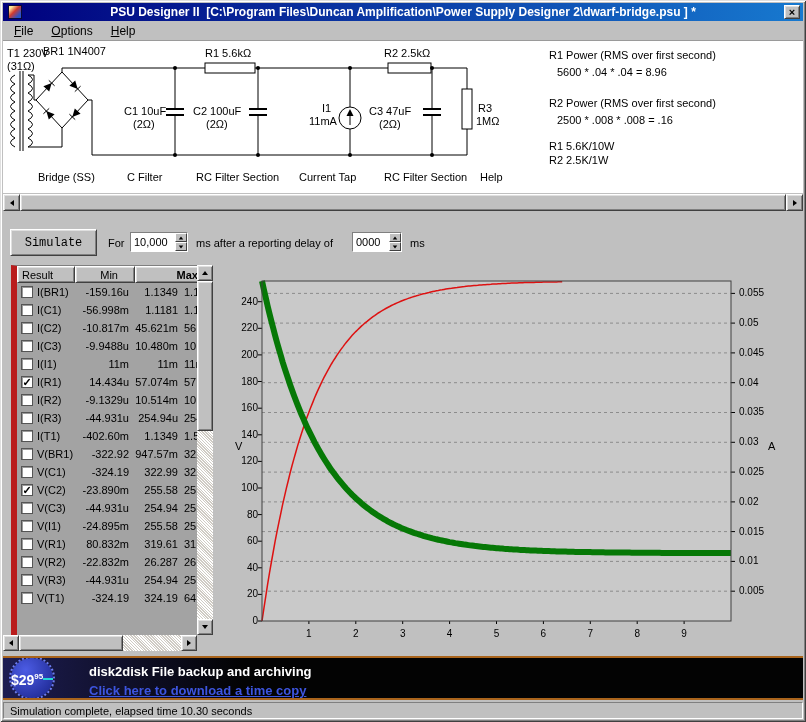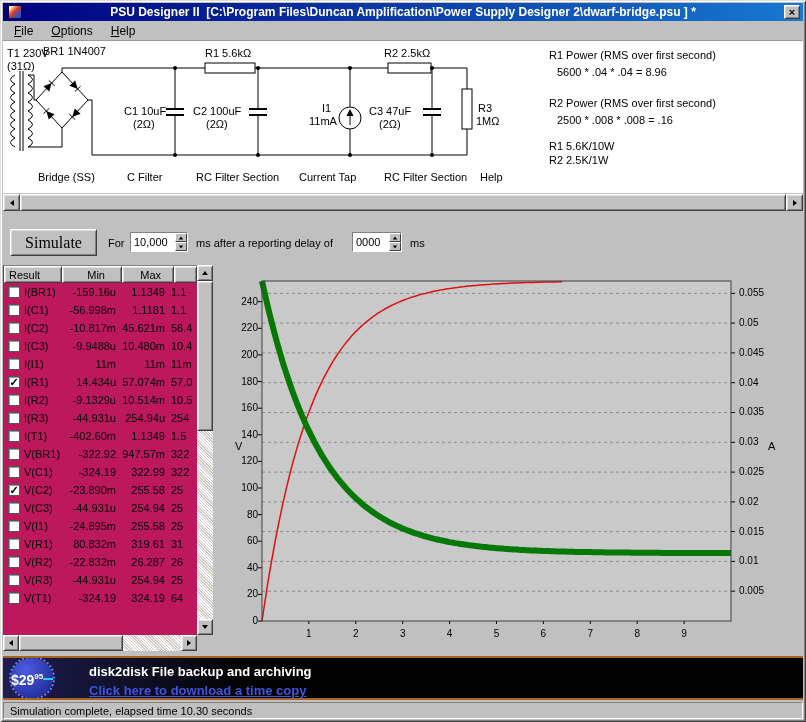--- a/index.html
+++ b/index.html
@@ -29,41 +29,41 @@
     display:flex;align-items:center;justify-content:center;}
   .sb-thumb{position:absolute;background:#c0c0c0;border:1px solid;border-color:#fff #404040 #404040 #fff;
     box-shadow:inset 1px 1px 0 #dfdfdf,inset -1px -1px 0 #808080;}
   .arr{display:inline-block;width:0;height:0;}
   .arr-u{border-left:3px solid transparent;border-right:3px solid transparent;border-bottom:4px solid #000;}
   .arr-d{border-left:3px solid transparent;border-right:3px solid transparent;border-top:4px solid #000;}
   .arr-l{border-top:3px solid transparent;border-bottom:3px solid transparent;border-right:4px solid #000;}
   .arr-r{border-top:3px solid transparent;border-bottom:3px solid transparent;border-left:4px solid #000;}
   
   .btn{position:absolute;background:#c0c0c0;border:1px solid;border-color:#fff #404040 #404040 #fff;
-    box-shadow:inset 1px 1px 0 #dfdfdf,inset -1px -1px 0 #808080;font-size:16px;
-    display:flex;align-items:center;justify-content:center;font-family:Liberation Serif, serif;}
+    box-shadow:inset 1px 1px 0 #dfdfdf,inset -1px -1px 0 #808080;font-size:12px;
+    display:flex;align-items:center;justify-content:center;font-family:Liberation Mono, monospace;}
   .ctl-label{position:absolute;font-size:11px;white-space:nowrap;}
   .spinbox{position:absolute;height:20px;background:#fff;border:1px solid;border-color:#808080 #fff #fff #808080;
     box-shadow:inset 1px 1px 0 #404040,inset -1px -1px 0 #dfdfdf;display:flex;}
   .spin-input{border:none;outline:none;background:#fff;font:11px "Liberation Sans",sans-serif;
     padding:2px 3px;flex:1;min-width:0;}
   .spin-btns{width:12px;display:flex;flex-direction:column;}
   .spin-btn{flex:1;background:#c0c0c0;border:1px solid;border-color:#fff #404040 #404040 #fff;
     display:flex;align-items:center;justify-content:center;transform-origin:center;}
   .spin-btn .arr{transform:scale(0.75);}
   
-  .results-panel{position:absolute;left:3px;top:265px;width:194px;height:370px;background:#be185d;
-    border-top:1px solid #808080;border-left:1px solid #b91c1c;overflow:hidden;}
+  .results-panel{position:absolute;left:11px;top:265px;width:194px;height:370px;background:#a3a3a3;
+    border-top:1px solid #808080;border-left:6px solid #b91c1c;overflow:hidden;}
   .results-header{display:flex;height:17px;}
   .th{background:#c0c0c0;border:1px solid;border-color:#fff #404040 #404040 #fff;
     box-shadow:inset 1px 1px 0 #dfdfdf,inset -1px -1px 0 #808080;font-size:11px;
     display:flex;align-items:center;overflow:hidden;}
   .th0{width:58px;padding-left:4px;}
   .th1{width:60px;justify-content:flex-end;padding-right:16px;}
-  .th2{width:52px;justify-content:flex-end;padding-right:12px;}
+  .th2{width:64px;justify-content:flex-end;padding-right:0;font-weight:bold;}
   .th3{flex:1;}
   .trow{display:flex;align-items:center;height:18px;font-size:11px;}
   .cb{width:12px;height:12px;background:#fff;border:1px solid #555;box-shadow:inset 1px 1px 0 #9a9a9a;
     margin:0 4px;font-size:11px;line-height:10px;text-align:center;font-weight:bold;flex:none;}
   .c-name{width:38px;overflow:hidden;white-space:nowrap;}
   .c-min{width:58px;text-align:right;padding-right:4px;white-space:nowrap;}
   .c-max{width:47px;text-align:right;padding-right:2px;white-space:nowrap;}
   .c-ext{flex:1;overflow:hidden;white-space:nowrap;padding-left:4px;}
   
   #graph-panel{position:absolute;left:217px;top:264px;width:585px;height:388px;background:#c0c0c0;}

